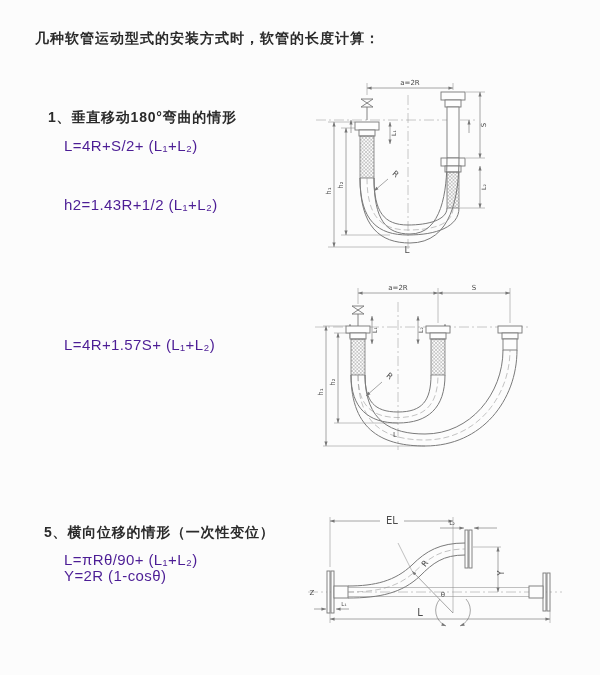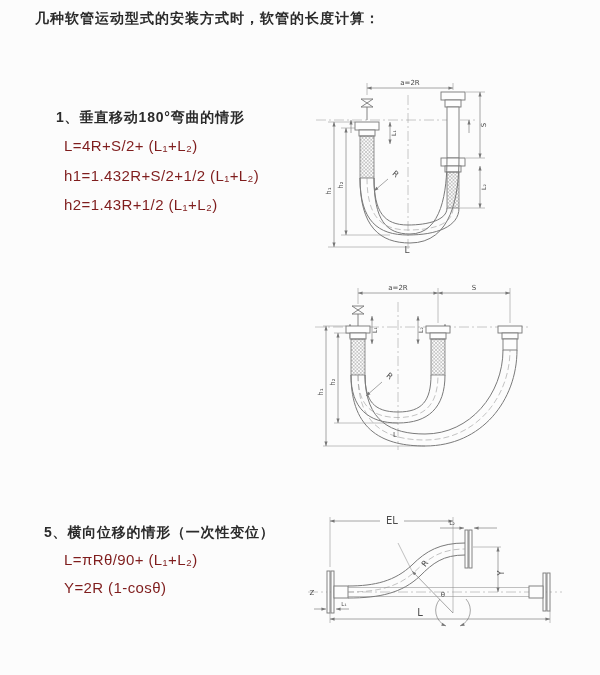--- a/index.html
+++ b/index.html
@@ -1,40 +1,39 @@
 <!DOCTYPE html>
 <html><head>
 <meta charset="utf-8">
 <style>
   html,body{margin:0;padding:0;background:#ffffff;}
   .page{position:relative;width:600px;height:675px;background:#fcfcfc;overflow:hidden;
         font-family:"Liberation Sans","DejaVu Sans",sans-serif;color:#2b2b2b;}
-  .title{position:absolute;left:35px;top:10px;font-size:14px;font-weight:bold;letter-spacing:1px;}
+  .title{position:absolute;left:35px;top:30px;font-size:14px;font-weight:bold;letter-spacing:1px;}
   .sec-heading{position:absolute;font-size:14px;font-weight:bold;letter-spacing:.8px;}
-  .formula{position:absolute;font-size:15px;color:#7f1d1d;letter-spacing:.4px;}
+  .formula{position:absolute;font-size:15px;color:#4c1d95;letter-spacing:.4px;}
   svg.diagram{position:absolute;}
   svg text{fill:#4a4a4a;font-family:"DejaVu Sans","Liberation Sans",sans-serif;}
   .ln{stroke:#777;stroke-width:.9;fill:none;}
   .part{stroke:#777;stroke-width:.9;fill:#fdfdfd;}
   .cl{stroke:#9b9b9b;stroke-width:.55;stroke-dasharray:10 3 2 3;fill:none;}
   .dim{stroke:#777;stroke-width:.65;fill:none;}
   .thin{stroke:#8d8d8d;stroke-width:.55;fill:none;}
   .hose{stroke:#7a7a7a;stroke-width:1;fill:none;}
   .hosed{stroke:#9a9a9a;stroke-width:.6;stroke-dasharray:6 3;fill:none;}
 </style>
 </head>
 <body>
 
 <div class="page">
 
   <div class="title">几种软管运动型式的安装方式时，软管的长度计算：</div>
 
-  <div class="sec-heading" style="left:56px;top:109px">1、垂直移动180°弯曲的情形</div>
+  <div class="sec-heading" style="left:48px;top:109px">1、垂直移动180°弯曲的情形</div>
   <div class="formula" style="left:64px;top:137px">L=4R+S/2+ (L₁+L₂)</div>
-  <div class="formula" style="left:64px;top:167px">h1=1.432R+S/2+1/2 (L₁+L₂)</div>
   <div class="formula" style="left:64px;top:196px">h2=1.43R+1/2 (L₁+L₂)</div>
 
   <svg class="diagram" style="left:310px;top:75px" width="290" height="180" viewBox="0 0 290 180">
     <defs>
       <marker id="ar1" viewBox="0 0 8 6" markerWidth="8" markerHeight="6" refX="7.5" refY="3" orient="auto-start-reverse">
         <path d="M0.5,0.5L7.5,3L0.5,5.5Z" fill="#777"></path>
       </marker>
       <pattern id="hp1" width="3.5" height="3.5" patternUnits="userSpaceOnUse">
         <path d="M0,3.5L3.5,0M0,0L3.5,3.5" stroke="#8f8f8f" stroke-width="0.45"></path>
       </pattern>
@@ -104,20 +103,21 @@
       <text transform="translate(21,116) rotate(-90)" text-anchor="middle" font-size="7">h₁</text>
       <text transform="translate(33,110) rotate(-90)" text-anchor="middle" font-size="7">h₂</text>
       <text transform="translate(86,58) rotate(-90)" text-anchor="middle" font-size="6">L₁</text>
       <text transform="translate(176,50) rotate(-90)" text-anchor="middle" font-size="7">S</text>
       <text transform="translate(176,112) rotate(-90)" text-anchor="middle" font-size="6">L₂</text>
       <text transform="translate(84,101) rotate(40)" text-anchor="middle" font-size="8">R</text>
       <text x="97" y="178" text-anchor="middle" font-size="9">L</text>
     </g>
   </svg>
 
+  <div class="formula" style="left:64px;top:336px">L=4R+1.57S+ (L₁+L₂)</div>
 
   <svg class="diagram" style="left:310px;top:280px" width="290" height="180" viewBox="0 0 290 180">
     <defs>
       <marker id="ar2" viewBox="0 0 8 6" markerWidth="8" markerHeight="6" refX="7.5" refY="3" orient="auto-start-reverse">
         <path d="M0.5,0.5L7.5,3L0.5,5.5Z" fill="#777"></path>
       </marker>
       <pattern id="hp2" width="3.5" height="3.5" patternUnits="userSpaceOnUse">
         <path d="M0,3.5L3.5,0M0,0L3.5,3.5" stroke="#8f8f8f" stroke-width="0.45"></path>
       </pattern>
     </defs>
@@ -186,21 +186,21 @@
       <text transform="translate(25,102) rotate(-90)" text-anchor="middle" font-size="7">h₂</text>
       <text transform="translate(67,50) rotate(-90)" text-anchor="middle" font-size="6">L₁</text>
       <text transform="translate(113,50) rotate(-90)" text-anchor="middle" font-size="6">L₂</text>
       <text transform="translate(78,98) rotate(40)" text-anchor="middle" font-size="8">R</text>
       <text x="85" y="157" text-anchor="middle" font-size="7">L</text>
     </g>
   </svg>
 
   <div class="sec-heading" style="left:44px;top:524px">5、横向位移的情形（一次性变位）</div>
   <div class="formula" style="left:64px;top:551px">L=πRθ/90+ (L₁+L₂)</div>
-  <div class="formula" style="left:64px;top:579px">Y=2R (1-cosθ)</div>
+  <div class="formula" style="left:64px;top:567px">Y=2R (1-cosθ)</div>
 
   <svg class="diagram" style="left:300px;top:505px" width="300" height="140" viewBox="0 0 300 140">
     <defs>
       <marker id="ar3" viewBox="0 0 8 6" markerWidth="8" markerHeight="6" refX="7.5" refY="3" orient="auto-start-reverse">
         <path d="M0.5,0.5L7.5,3L0.5,5.5Z" fill="#777"></path>
       </marker>
     </defs>
 
     <g>
       <line class="cl" x1="8" y1="87" x2="262" y2="87"></line>

